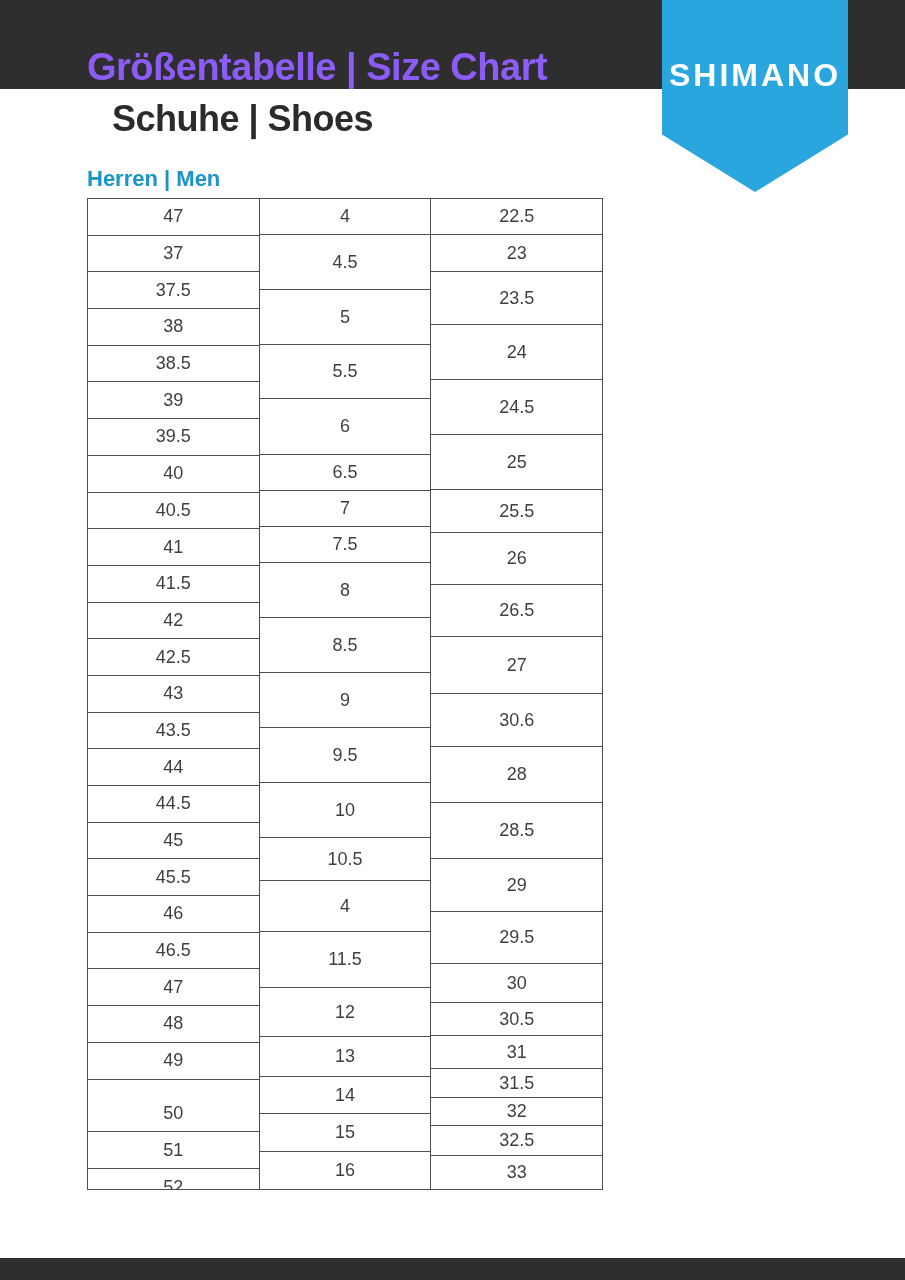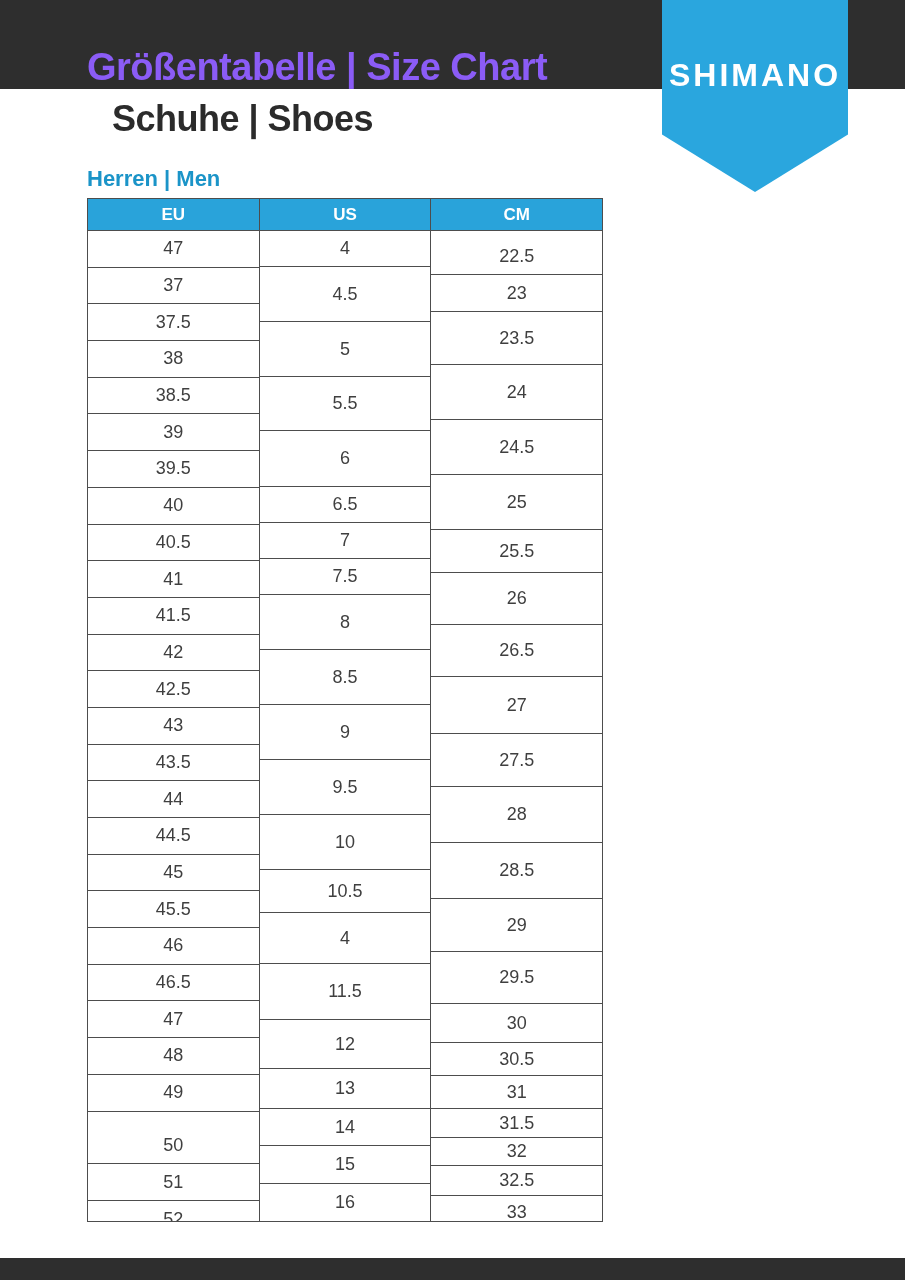--- a/index.html
+++ b/index.html
@@ -91,25 +91,20 @@
 
 <div class="brand-badge">
   <div class="brand-text">SHIMANO</div>
 </div>
 
 <div class="subtitle">Schuhe | Shoes</div>
 
 <div class="section-label">Herren | Men</div>
 
 <div class="size-table">
-  <div class="thead">
-    <div class="th">EU</div>
-    <div class="th">US</div>
-    <div class="th">CM</div>
-  </div>
   <div class="tbody">
     <div class="col">
         <div class="cell" style="height: 36.7px;">47</div>
         <div class="cell" style="height: 36.7px;">37</div>
         <div class="cell" style="height: 36.7px;">37.5</div>
         <div class="cell" style="height: 36.7px;">38</div>
         <div class="cell" style="height: 36.7px;">38.5</div>
         <div class="cell" style="height: 36.7px;">39</div>
         <div class="cell" style="height: 36.7px;">39.5</div>
         <div class="cell" style="height: 36.7px;">40</div>
@@ -150,31 +145,31 @@
         <div class="cell" style="height: 43px;">10.5</div>
         <div class="cell" style="height: 51px;">4</div>
         <div class="cell" style="height: 56px;">11.5</div>
         <div class="cell" style="height: 49px;">12</div>
         <div class="cell" style="height: 40px;">13</div>
         <div class="cell" style="height: 37px;">14</div>
         <div class="cell" style="height: 38px;">15</div>
         <div class="cell" style="height: 37px;">16</div>
       </div>
     <div class="col">
-        <div class="cell" style="height: 36px; margin-top: 8px;">22.5</div>
+        <div class="cell" style="height: 36px;">22.5</div>
         <div class="cell" style="height: 37px;">23</div>
         <div class="cell" style="height: 53px;">23.5</div>
         <div class="cell" style="height: 55px;">24</div>
         <div class="cell" style="height: 55px;">24.5</div>
         <div class="cell" style="height: 55px;">25</div>
         <div class="cell" style="height: 43px;">25.5</div>
         <div class="cell" style="height: 52px;">26</div>
         <div class="cell" style="height: 52px;">26.5</div>
         <div class="cell" style="height: 57px;">27</div>
-        <div class="cell" style="height: 53px;">27.5</div>
+        <div class="cell" style="height: 53px;">30.6</div>
         <div class="cell" style="height: 56px;">28</div>
         <div class="cell" style="height: 56px;">28.5</div>
         <div class="cell" style="height: 53px;">29</div>
         <div class="cell" style="height: 52px;">29.5</div>
         <div class="cell" style="height: 39px;">30</div>
         <div class="cell" style="height: 33px;">30.5</div>
         <div class="cell" style="height: 33px;">31</div>
         <div class="cell" style="height: 29px;">31.5</div>
         <div class="cell" style="height: 28px;">32</div>
         <div class="cell" style="height: 30px;">32.5</div>

